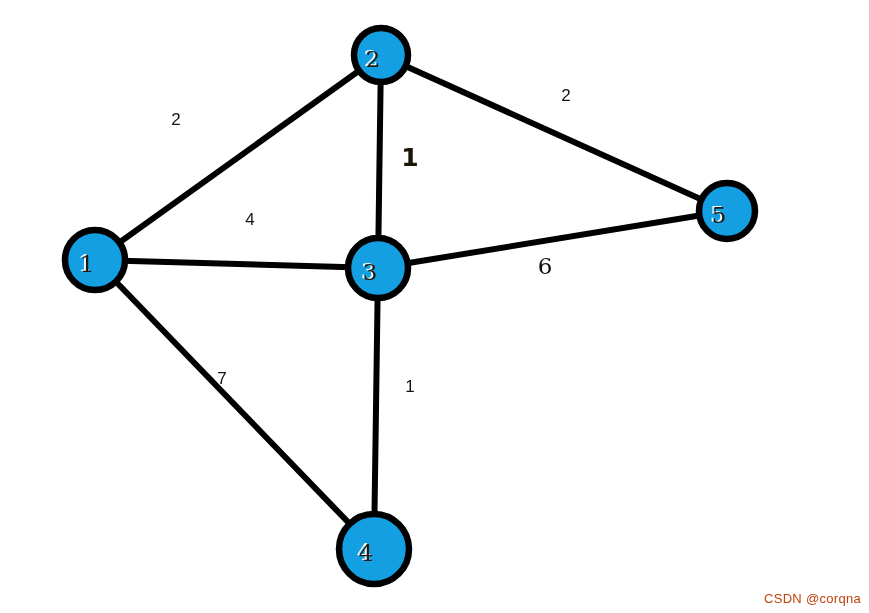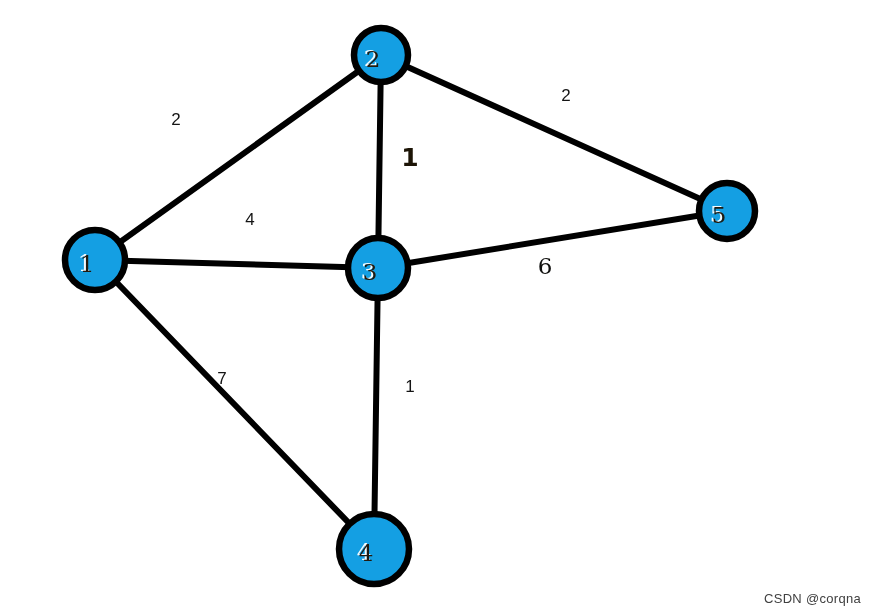--- a/index.html
+++ b/index.html
@@ -58,21 +58,21 @@
     font-family: "DejaVu Serif", serif;
     font-size: 23px;
     fill: #10100e;
   }
   .watermark {
     position: absolute;
     right: 8px;
     bottom: 7px;
     font-family: "Liberation Sans", sans-serif;
     font-size: 13px;
-    color: #404040;
+    color: #c2410c;
     letter-spacing: 0.3px;
     user-select: none;
   }
 </style>
 </head>
 <body>
 
 <div class="page">
   <svg class="graph-canvas" viewBox="0 0 869 613" xmlns="http://www.w3.org/2000/svg">
     <g>

